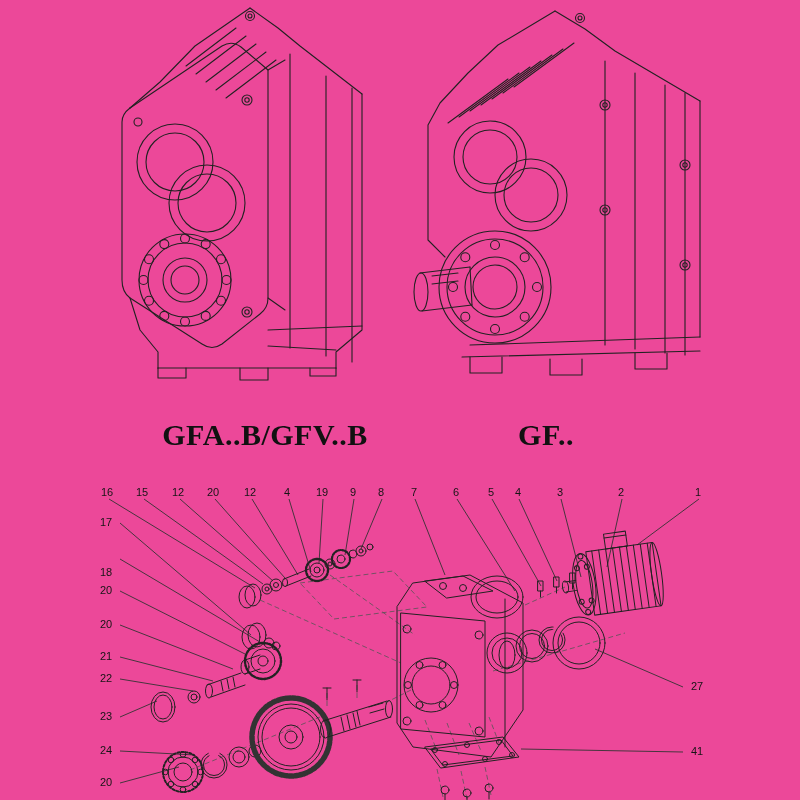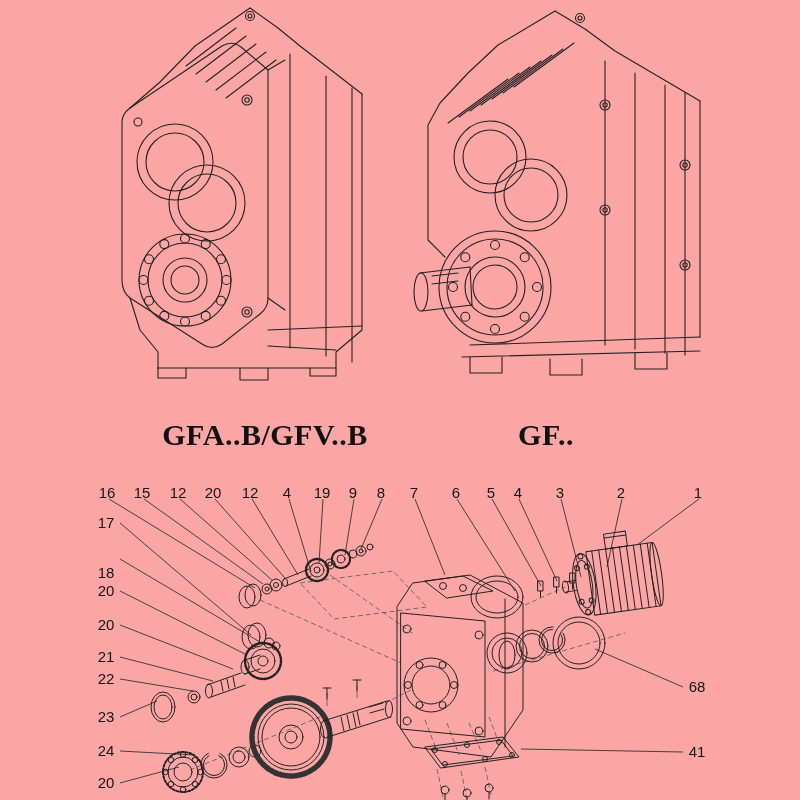--- a/index.html
+++ b/index.html
@@ -1,27 +1,27 @@
 <!DOCTYPE html>
 <html><head>
 <meta charset="utf-8">
 <style>
   html,body{margin:0;padding:0;background:#ffffff;}
   .page{
-    position:relative;width:800px;height:800px;background:#fca5a5;overflow:hidden;
+    position:relative;width:800px;height:800px;background:#ec4899;overflow:hidden;
     font-family:"Liberation Sans",sans-serif;color:#111;
   }
   .drawing{position:absolute;}
   .model-label{
     position:absolute;font-family:"Liberation Serif",serif;font-weight:700;
     font-size:30px;letter-spacing:.5px;text-align:center;color:#111;white-space:nowrap;
   }
   .callout{
     position:absolute;transform:translate(-50%,-50%);
-    font-size:15px;color:#151515;font-family:"Liberation Sans",sans-serif;
+    font-size:11px;color:#151515;font-family:"Liberation Sans",sans-serif;
   }
   svg{display:block;}
 </style>
 </head>
 <body>
 
 <div class="page">
 
   <svg class="drawing" style="left:100px;top:0px" width="280" height="400" viewBox="0 0 280 400">
     <g stroke="#222" fill="none" stroke-width="1.1" stroke-linejoin="round" stroke-linecap="round">
@@ -405,16 +405,16 @@
   <span class="callout" style="left:106px;top:522px">17</span>
   <span class="callout" style="left:106px;top:572px">18</span>
   <span class="callout" style="left:106px;top:590px">20</span>
   <span class="callout" style="left:106px;top:624px">20</span>
   <span class="callout" style="left:106px;top:656px">21</span>
   <span class="callout" style="left:106px;top:678px">22</span>
   <span class="callout" style="left:106px;top:716px">23</span>
   <span class="callout" style="left:106px;top:750px">24</span>
   <span class="callout" style="left:106px;top:782px">20</span>
 
-  <span class="callout" style="left:697px;top:686px">68</span>
+  <span class="callout" style="left:697px;top:686px">27</span>
   <span class="callout" style="left:697px;top:751px">41</span>
 
 </div>
 
 </body></html>

